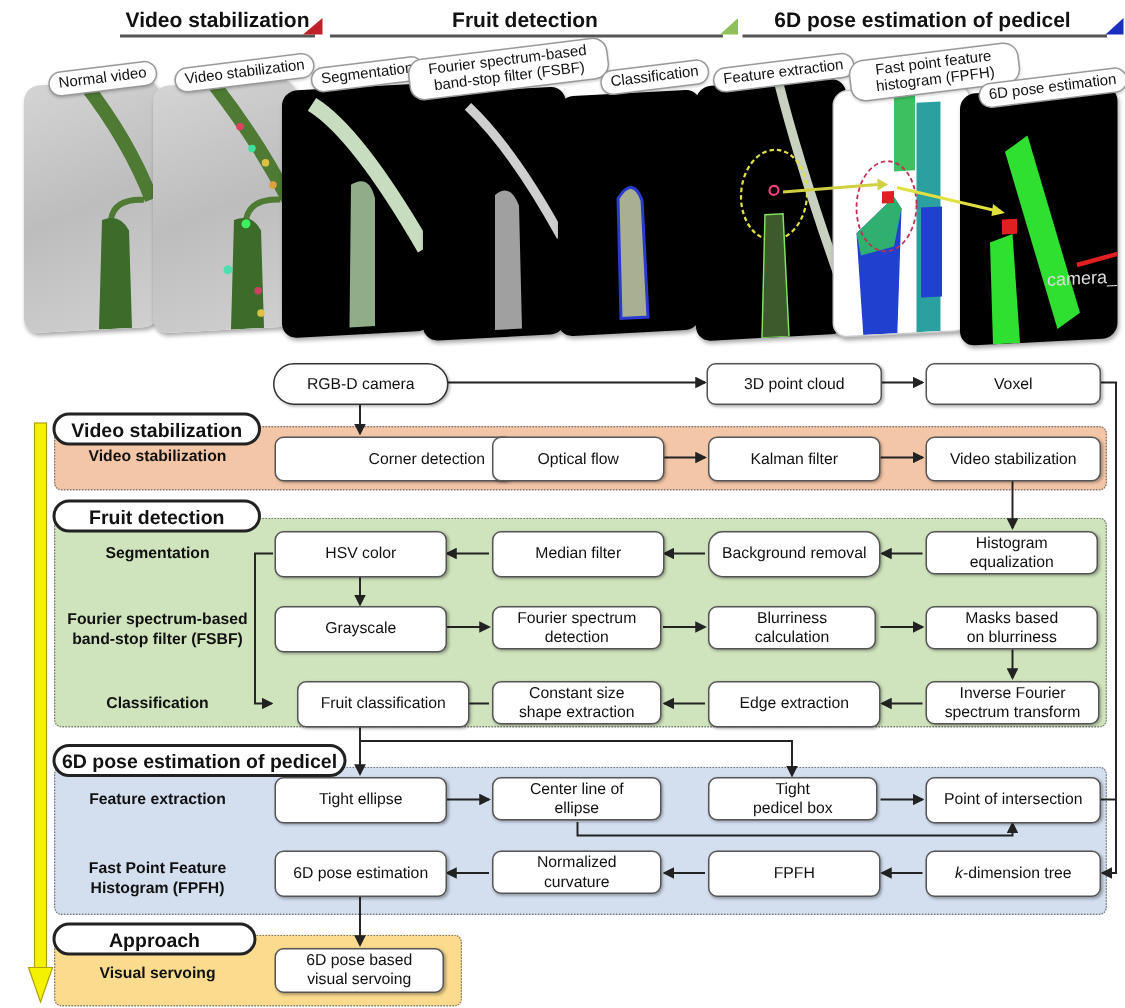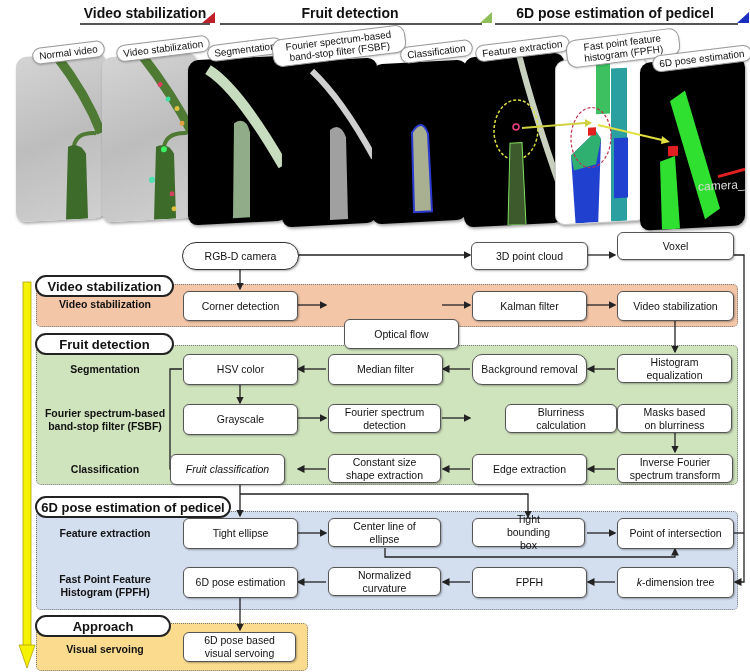--- a/index.html
+++ b/index.html
@@ -195,45 +195,45 @@
 
     <path d="M615 582 L588 582" marker-end="url(#ah)"></path>
     <path d="M470 582 L443 582" marker-end="url(#ah)"></path>
     <path d="M326 582 L298 582" marker-end="url(#ah)"></path>
     <path d="M240 597 L240 630" marker-end="url(#ah)"></path>
   </g>
 </svg>
 
 <div class="box pill" style="left:182px;top:242px;width:115px;height:26px;">RGB-D camera</div>
 <div class="box" style="left:471px;top:242px;width:115px;height:26px;">3D point cloud</div>
-<div class="box" style="left:617px;top:232px;width:115px;height:26px;">Voxel</div>
-
-<div class="box" style="left:183px;top:291px;width:113px;height:28px;">Corner detection</div>
-<div class="box" style="left:344px;top:291px;width:113px;height:28px;margin-top:28px;">Optical flow</div>
+<div class="box" style="left:617px;top:242px;width:115px;height:26px;">Voxel</div>
+
+<div class="box" style="left:183px;top:291px;width:113px;height:28px;padding-left:44px;">Corner detection</div>
+<div class="box" style="left:328px;top:291px;width:113px;height:28px;">Optical flow</div>
 <div class="box" style="left:472px;top:291px;width:113px;height:28px;">Kalman filter</div>
 <div class="box" style="left:617px;top:291px;width:115px;height:28px;">Video stabilization</div>
 
 <div class="box" style="left:183px;top:354px;width:113px;height:29px;">HSV color</div>
 <div class="box" style="left:328px;top:354px;width:113px;height:29px;">Median filter</div>
 <div class="box" style="left:472px;top:354px;width:113px;height:29px;border-radius:10px;">Background removal</div>
 <div class="box" style="left:617px;top:354px;width:115px;height:29px;padding:0 12px;box-sizing:border-box;">Histogram equalization</div>
 
 <div class="box" style="left:183px;top:404px;width:113px;height:29px;">Grayscale</div>
 <div class="box" style="left:328px;top:404px;width:113px;height:29px;padding:0 14px;box-sizing:border-box;">Fourier spectrum detection</div>
-<div class="box" style="left:472px;top:404px;width:112px;height:29px;padding:0 22px;box-sizing:border-box;margin-left:33px;">Blurriness calculation</div>
+<div class="box" style="left:472px;top:404px;width:112px;height:29px;padding:0 22px;box-sizing:border-box;">Blurriness calculation</div>
 <div class="box" style="left:617px;top:404px;width:115px;height:29px;padding:0 22px;box-sizing:border-box;">Masks based on blurriness</div>
 
-<div class="box" style="left:170px;top:454px;width:113px;height:29px;font-style:italic;">Fruit classification</div>
+<div class="box" style="left:198px;top:454px;width:113px;height:29px;">Fruit classification</div>
 <div class="box" style="left:328px;top:454px;width:113px;height:29px;padding:0 16px;box-sizing:border-box;">Constant size shape extraction</div>
 <div class="box" style="left:472px;top:454px;width:113px;height:29px;">Edge extraction</div>
 <div class="box" style="left:617px;top:454px;width:116px;height:29px;padding:0 4px;box-sizing:border-box;">Inverse Fourier spectrum transform</div>
 
 <div class="box" style="left:183px;top:518px;width:113px;height:29px;">Tight ellipse</div>
 <div class="box" style="left:328px;top:518px;width:113px;height:29px;padding:0 16px;box-sizing:border-box;">Center line of ellipse</div>
-<div class="box" style="left:472px;top:518px;width:113px;height:29px;padding:0 26px;box-sizing:border-box;">Tight bounding box</div>
+<div class="box" style="left:472px;top:518px;width:113px;height:29px;padding:0 26px;box-sizing:border-box;">Tight pedicel box</div>
 <div class="box" style="left:617px;top:518px;width:115px;height:29px;">Point of intersection</div>
 
 <div class="box" style="left:183px;top:567px;width:113px;height:29px;">6D pose estimation</div>
 <div class="box" style="left:328px;top:567px;width:113px;height:29px;padding:0 28px;box-sizing:border-box;">Normalized curvature</div>
 <div class="box" style="left:472px;top:567px;width:113px;height:29px;">FPFH</div>
 <div class="box" style="left:617px;top:567px;width:115px;height:29px;"><i>k</i>-dimension tree</div>
 
 <div class="box" style="left:183px;top:632px;width:113px;height:30px;padding:0 18px;box-sizing:border-box;">6D pose based visual servoing</div>
 
 </body></html>

